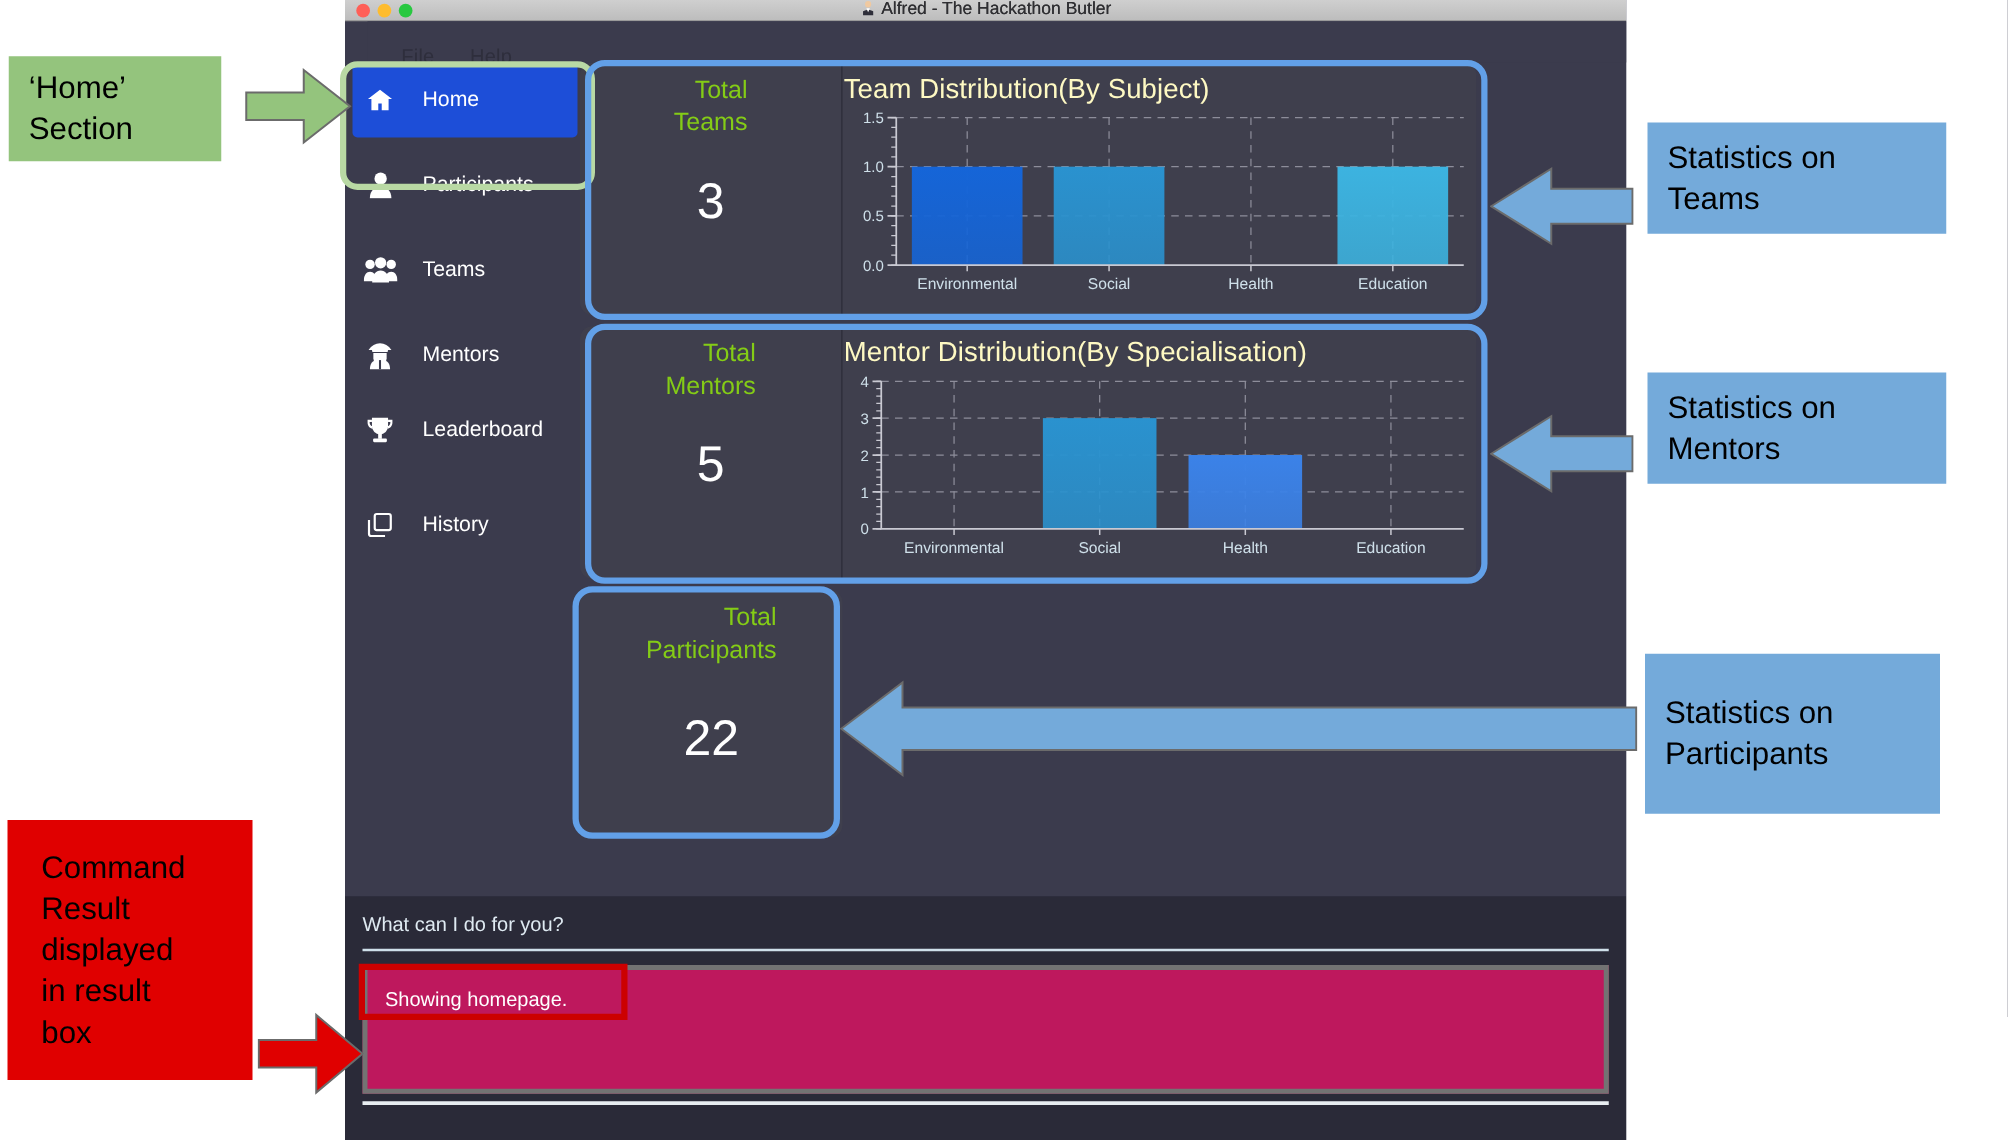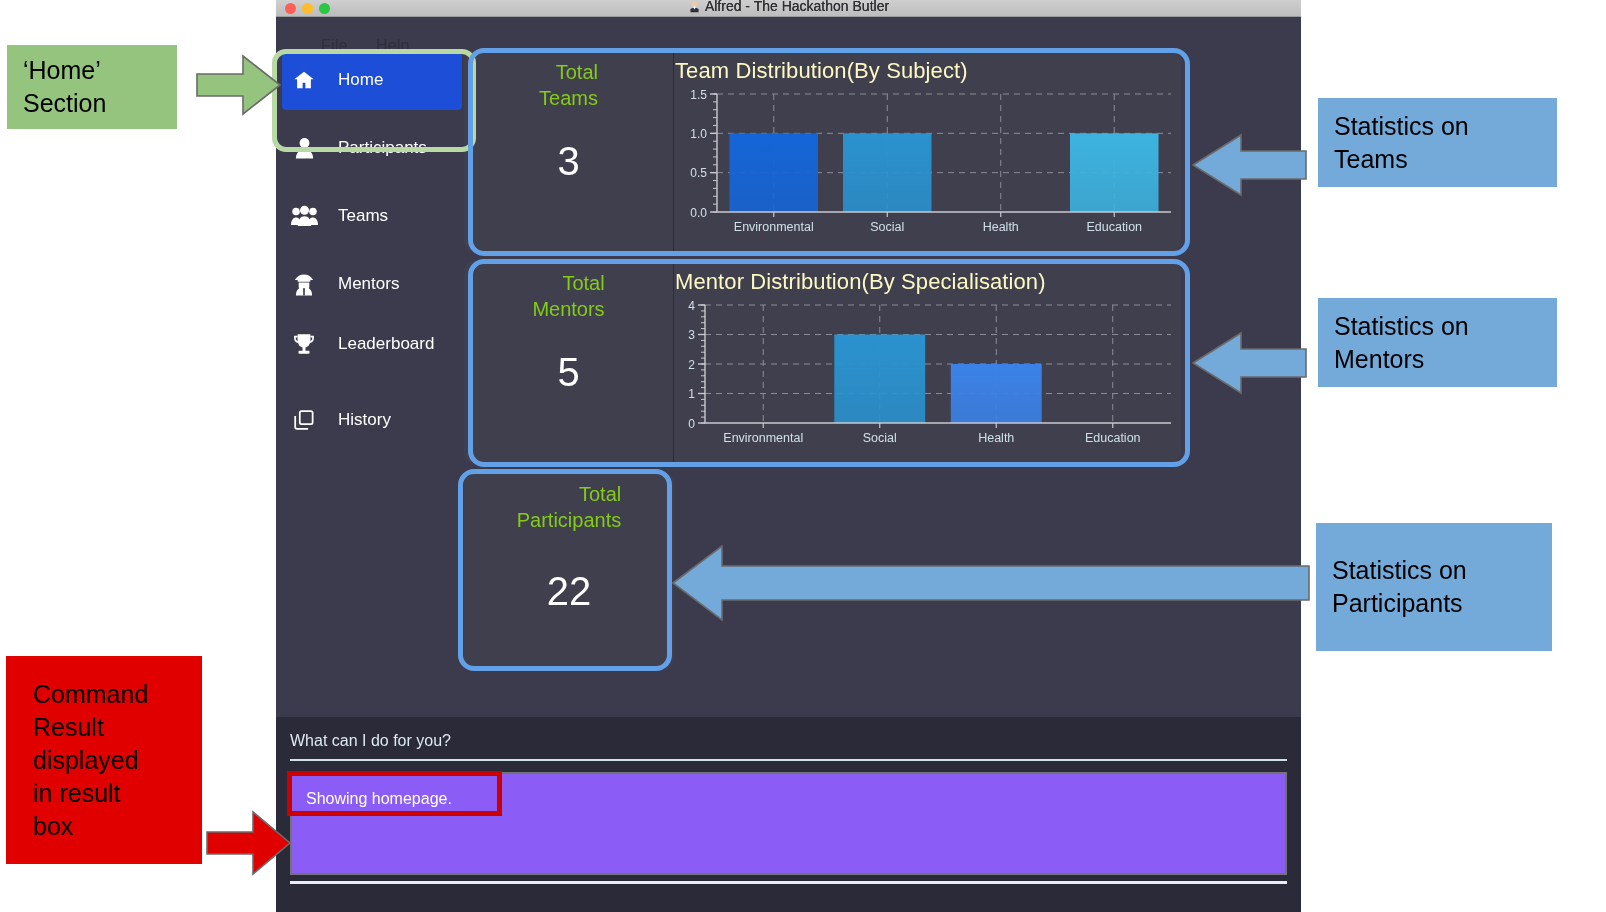--- a/index.html
+++ b/index.html
@@ -83,21 +83,21 @@
   .chart-wrap { position:absolute; left:211px; top:0; right:0; bottom:0; }
   .chart-title { text-align:left; font-size:22px; color:#fef9c3; padding-top:8px; letter-spacing:.1px; }
   .chart-area { position:relative; margin-top:4px; height:150px; }
 
   
   .cmd-zone { position:absolute; left:0px; top:717px; width:1025px; height:195px; background:#2a2a38; }
   .cmd-label { position:absolute; left:14px; top:15px; font-size:16px; color:#dfeaf2; }
   .cmd-rule { position:absolute; left:14px; top:42px; width:997px; height:2px; background:#cfe0ea; }
   .result-box {
     position:absolute; left:14px; top:55px; width:997px; height:103px;
-    border:2px solid #737373; background:#8b5cf6;
+    border:4px solid #737373; background:#be185d;
   }
   .result-text { position:absolute; left:14px; top:16px; font-size:16px; color:#ffffff; }
   .cmd-bottom-rule { position:absolute; left:14px; top:164px; width:997px; height:3px; background:#e8edf1; }
 
   
   .anno-box {
     position:absolute; display:flex; flex-direction:column; justify-content:center;
     color:#000; font-size:25px; line-height:1.32; padding:10px 16px;
   }
   .anno-green { background:#94c47d; }

